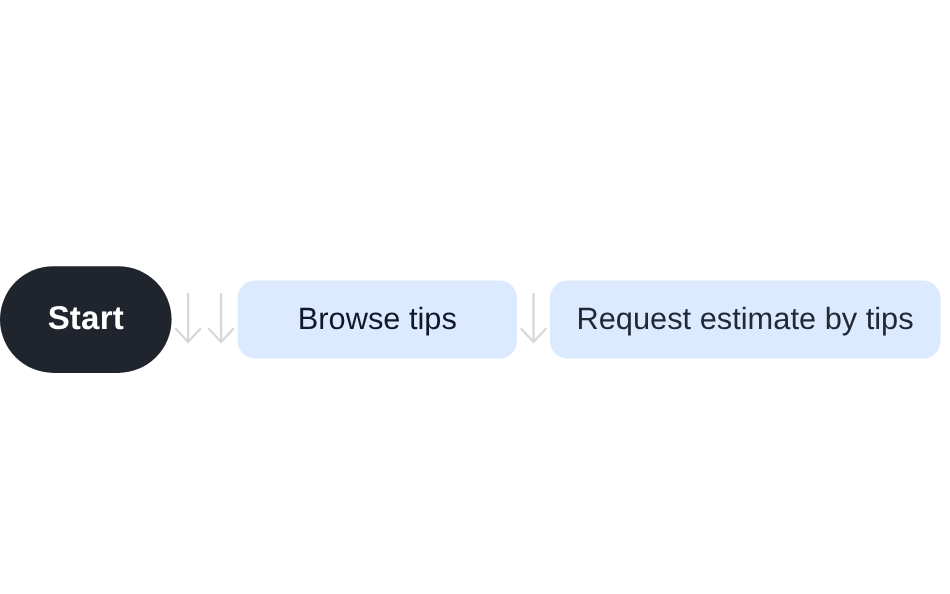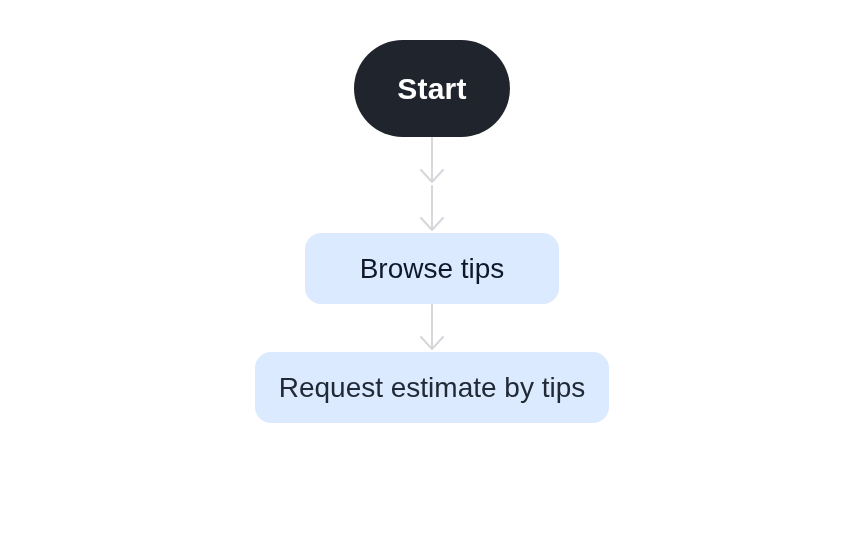--- a/index.html
+++ b/index.html
@@ -7,21 +7,20 @@
     padding: 0;
     background: #ffffff;
   }
   .canvas {
     width: 864px;
     height: 540px;
     background: #ffffff;
     box-sizing: border-box;
     padding-top: 40px;
     display: flex;
-    flex-direction: column;
     align-items: center;
     font-family: "Liberation Sans", sans-serif;
     overflow: hidden;
   }
   .node {
     display: flex;
     align-items: center;
     justify-content: center;
     box-sizing: border-box;
     text-align: center;

